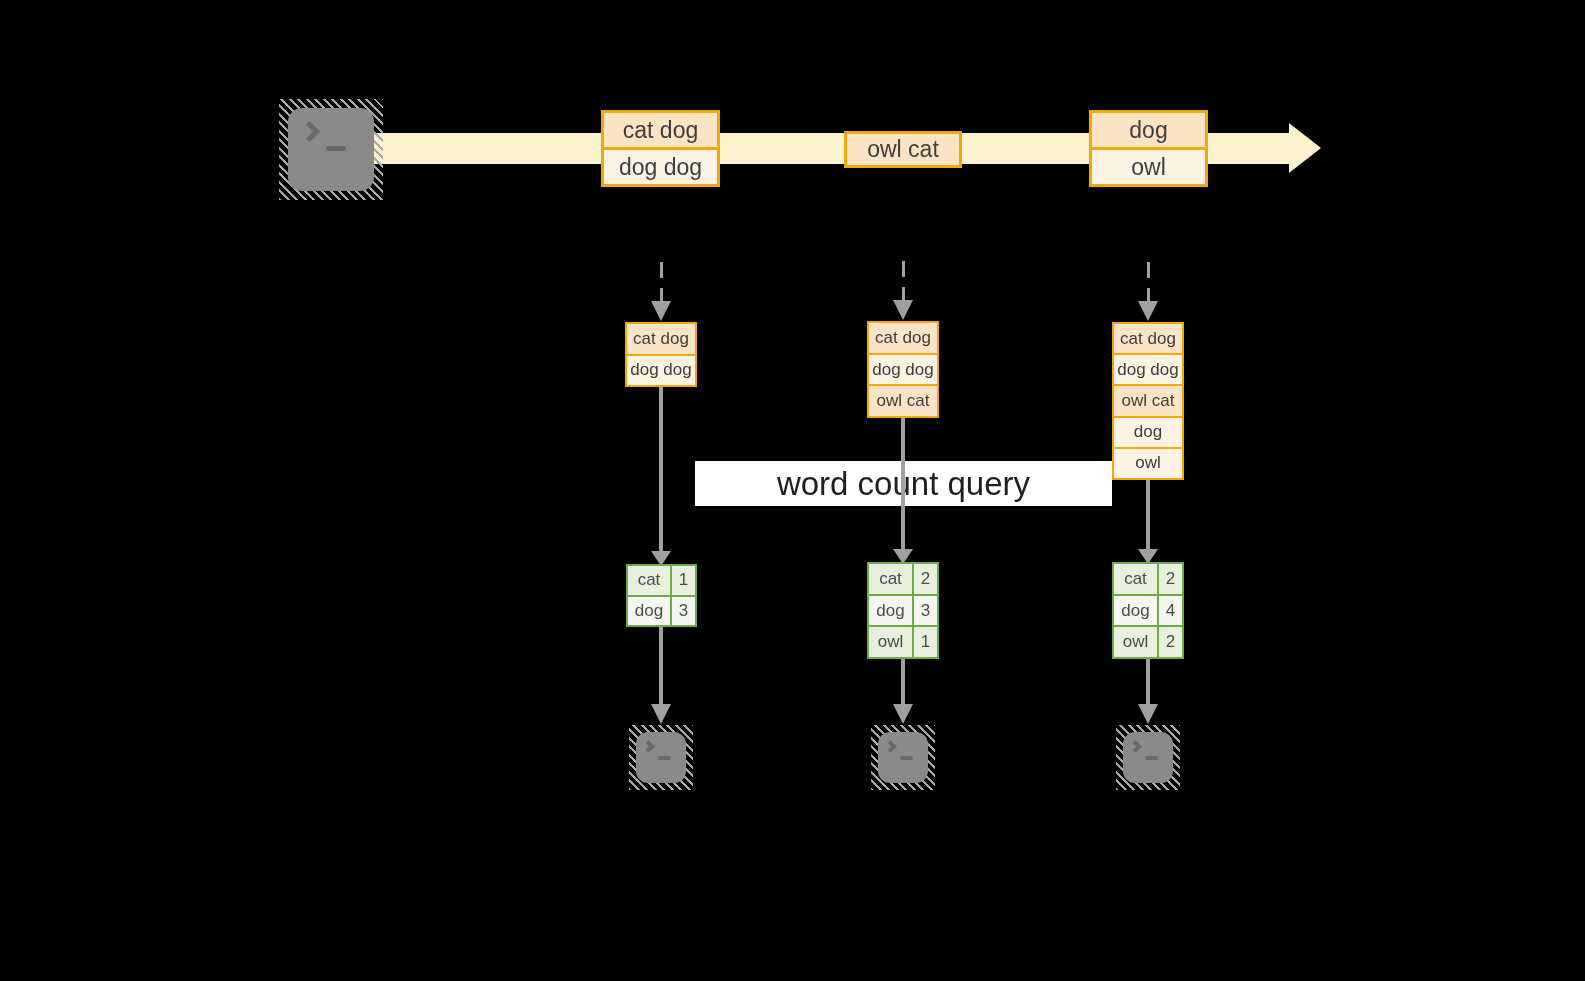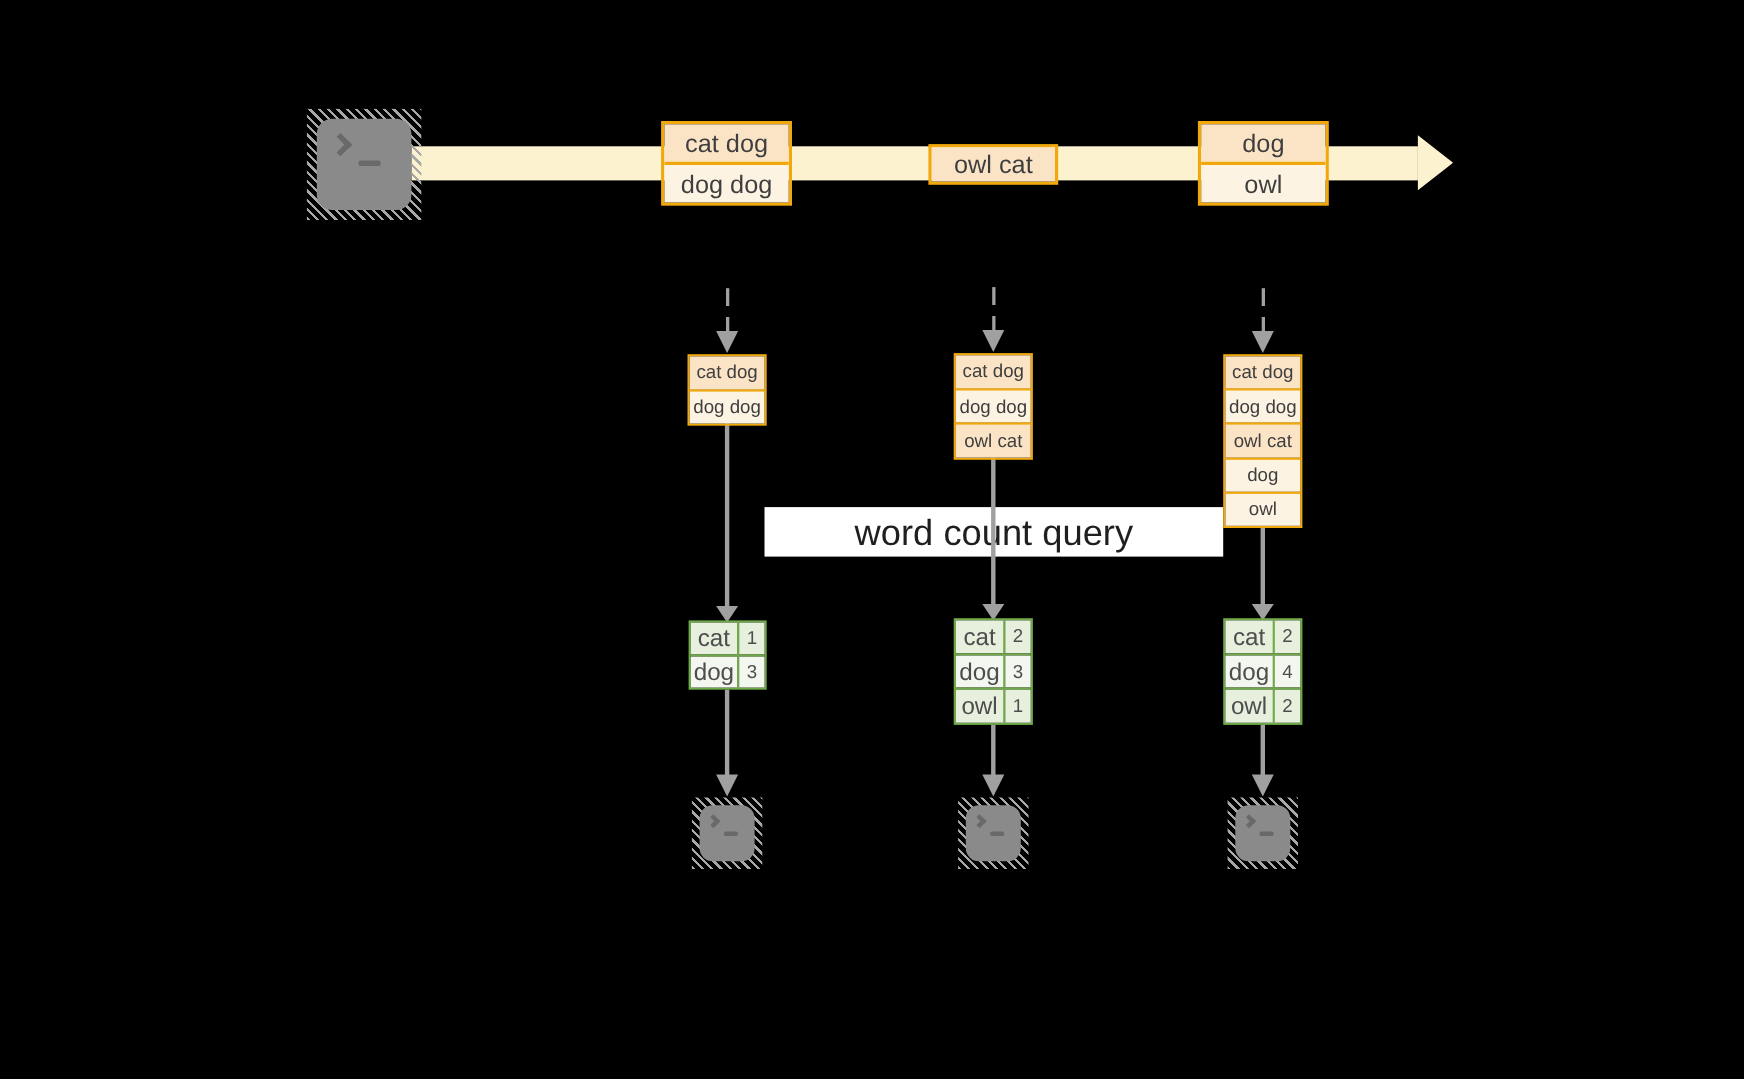--- a/index.html
+++ b/index.html
@@ -31,21 +31,21 @@
 
   
   .stack{position:absolute;border:2px solid var(--orange);display:flex;flex-direction:column;z-index:3;}
   .stack .row{flex:1;display:flex;align-items:center;justify-content:center;font-size:17px;color:var(--text-dark);}
   .stack .row + .row{border-top:2px solid var(--orange);}
 
   
   .gtable{position:absolute;border:2px solid var(--green);display:flex;flex-direction:column;z-index:3;}
   .gtable .trow{flex:1;display:flex;}
   .gtable .trow + .trow{border-top:2px solid var(--green);}
-  .gtable .wcell{flex:1;border-right:2px solid var(--green);display:flex;align-items:center;justify-content:center;font-size:22px;color:var(--table-text);}
+  .gtable .wcell{flex:1;border-right:2px solid var(--green);display:flex;align-items:center;justify-content:center;font-size:17px;color:var(--table-text);}
   .gtable .ccell{width:23px;display:flex;align-items:center;justify-content:center;font-size:17px;color:var(--table-text);}
   .ta{background:var(--green-a);} .tb{background:var(--green-b);}
 
   
   .dash{position:absolute;width:3px;background:repeating-linear-gradient(180deg,var(--gray-line) 0 16px,transparent 16px 26px);z-index:2;}
   .vline{position:absolute;width:4px;background:var(--gray-line);z-index:2;}
   .ahead{position:absolute;width:0;height:0;border-left:10px solid transparent;border-right:10px solid transparent;border-top:20px solid var(--gray-line);z-index:2;}
   .ahead.mid{border-top-width:15px;}
 
   

